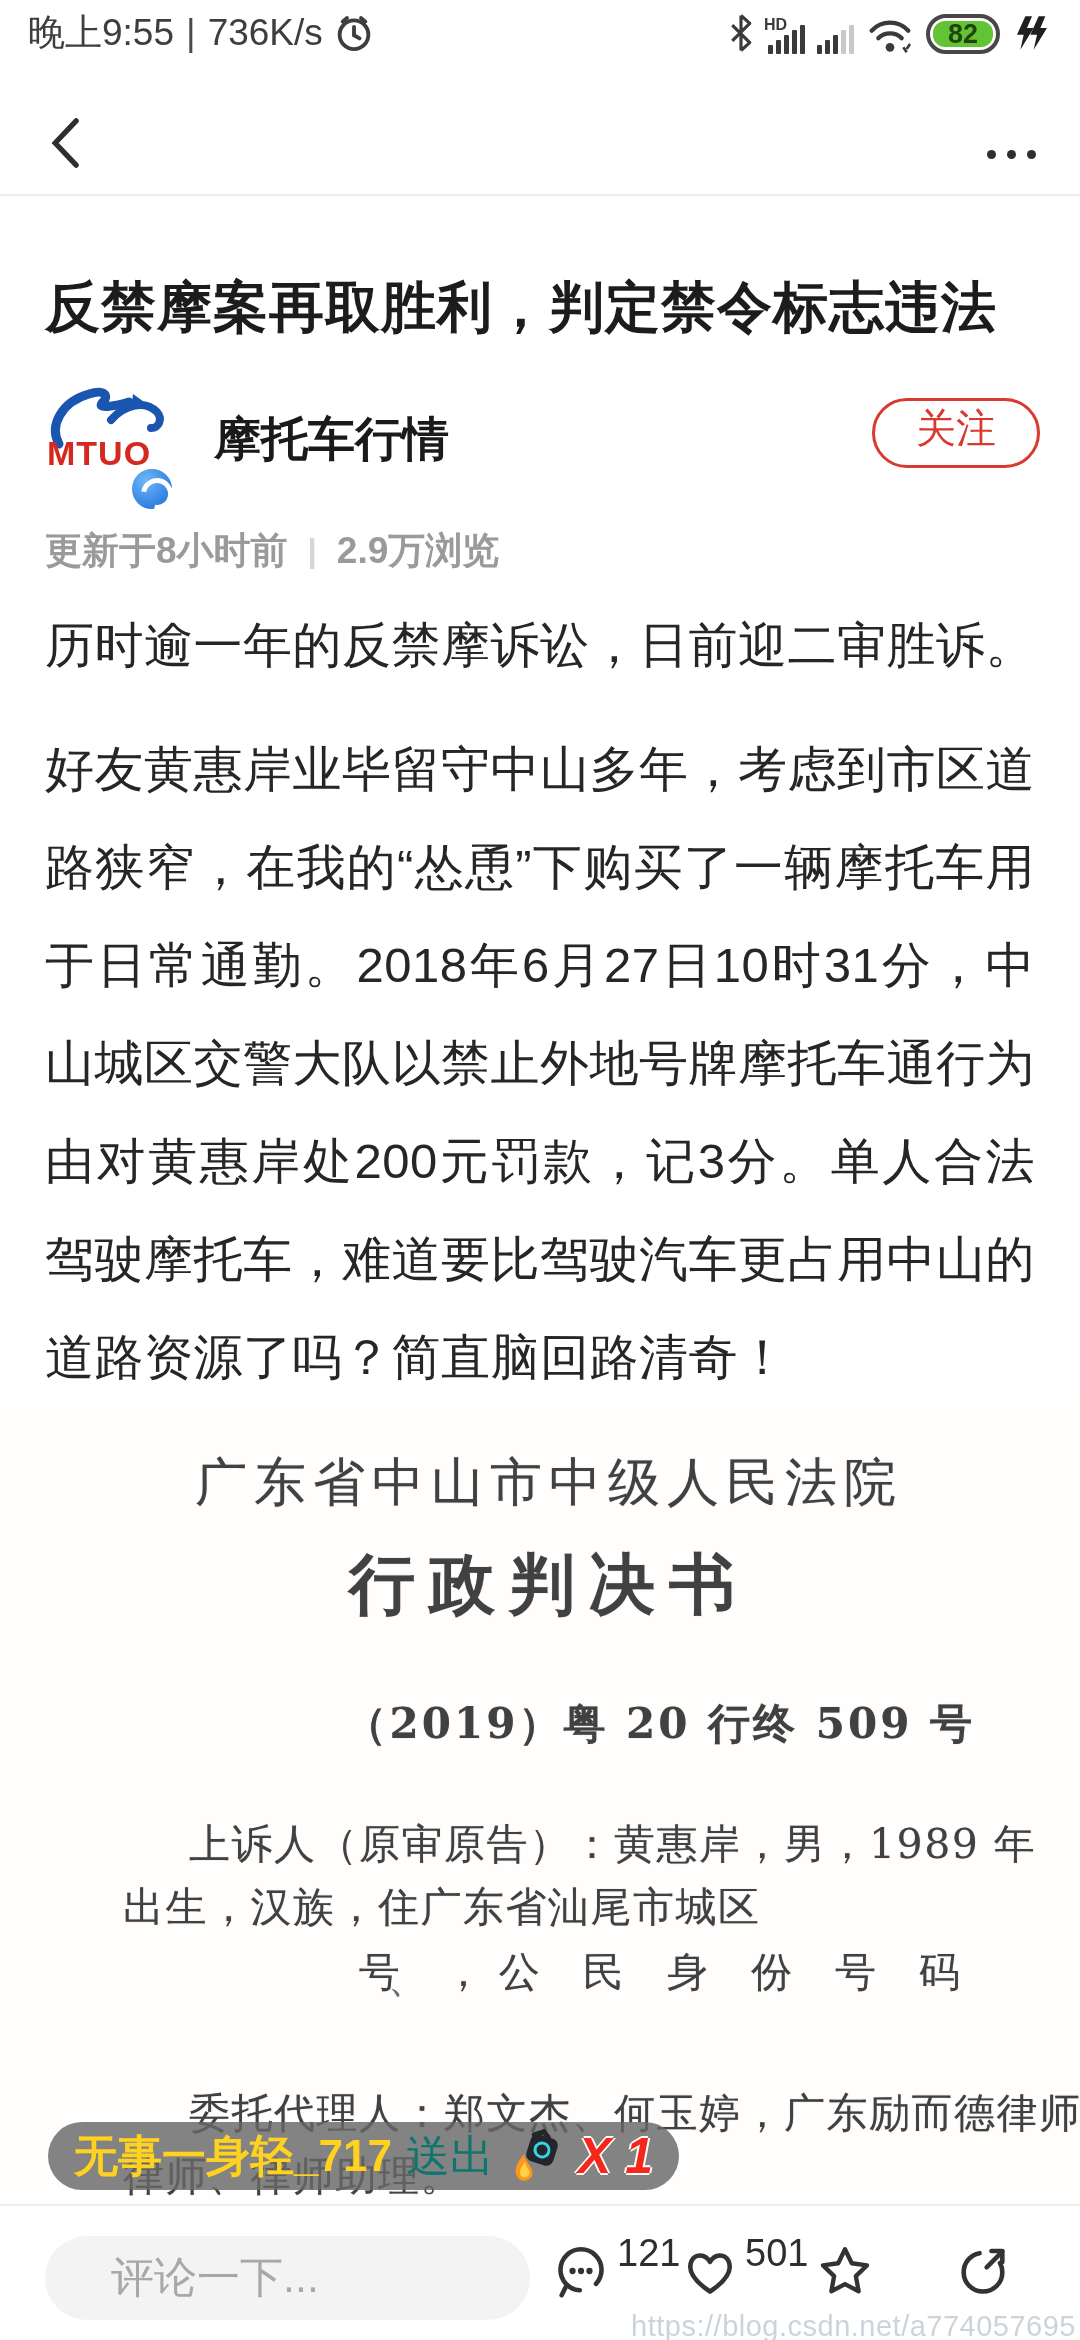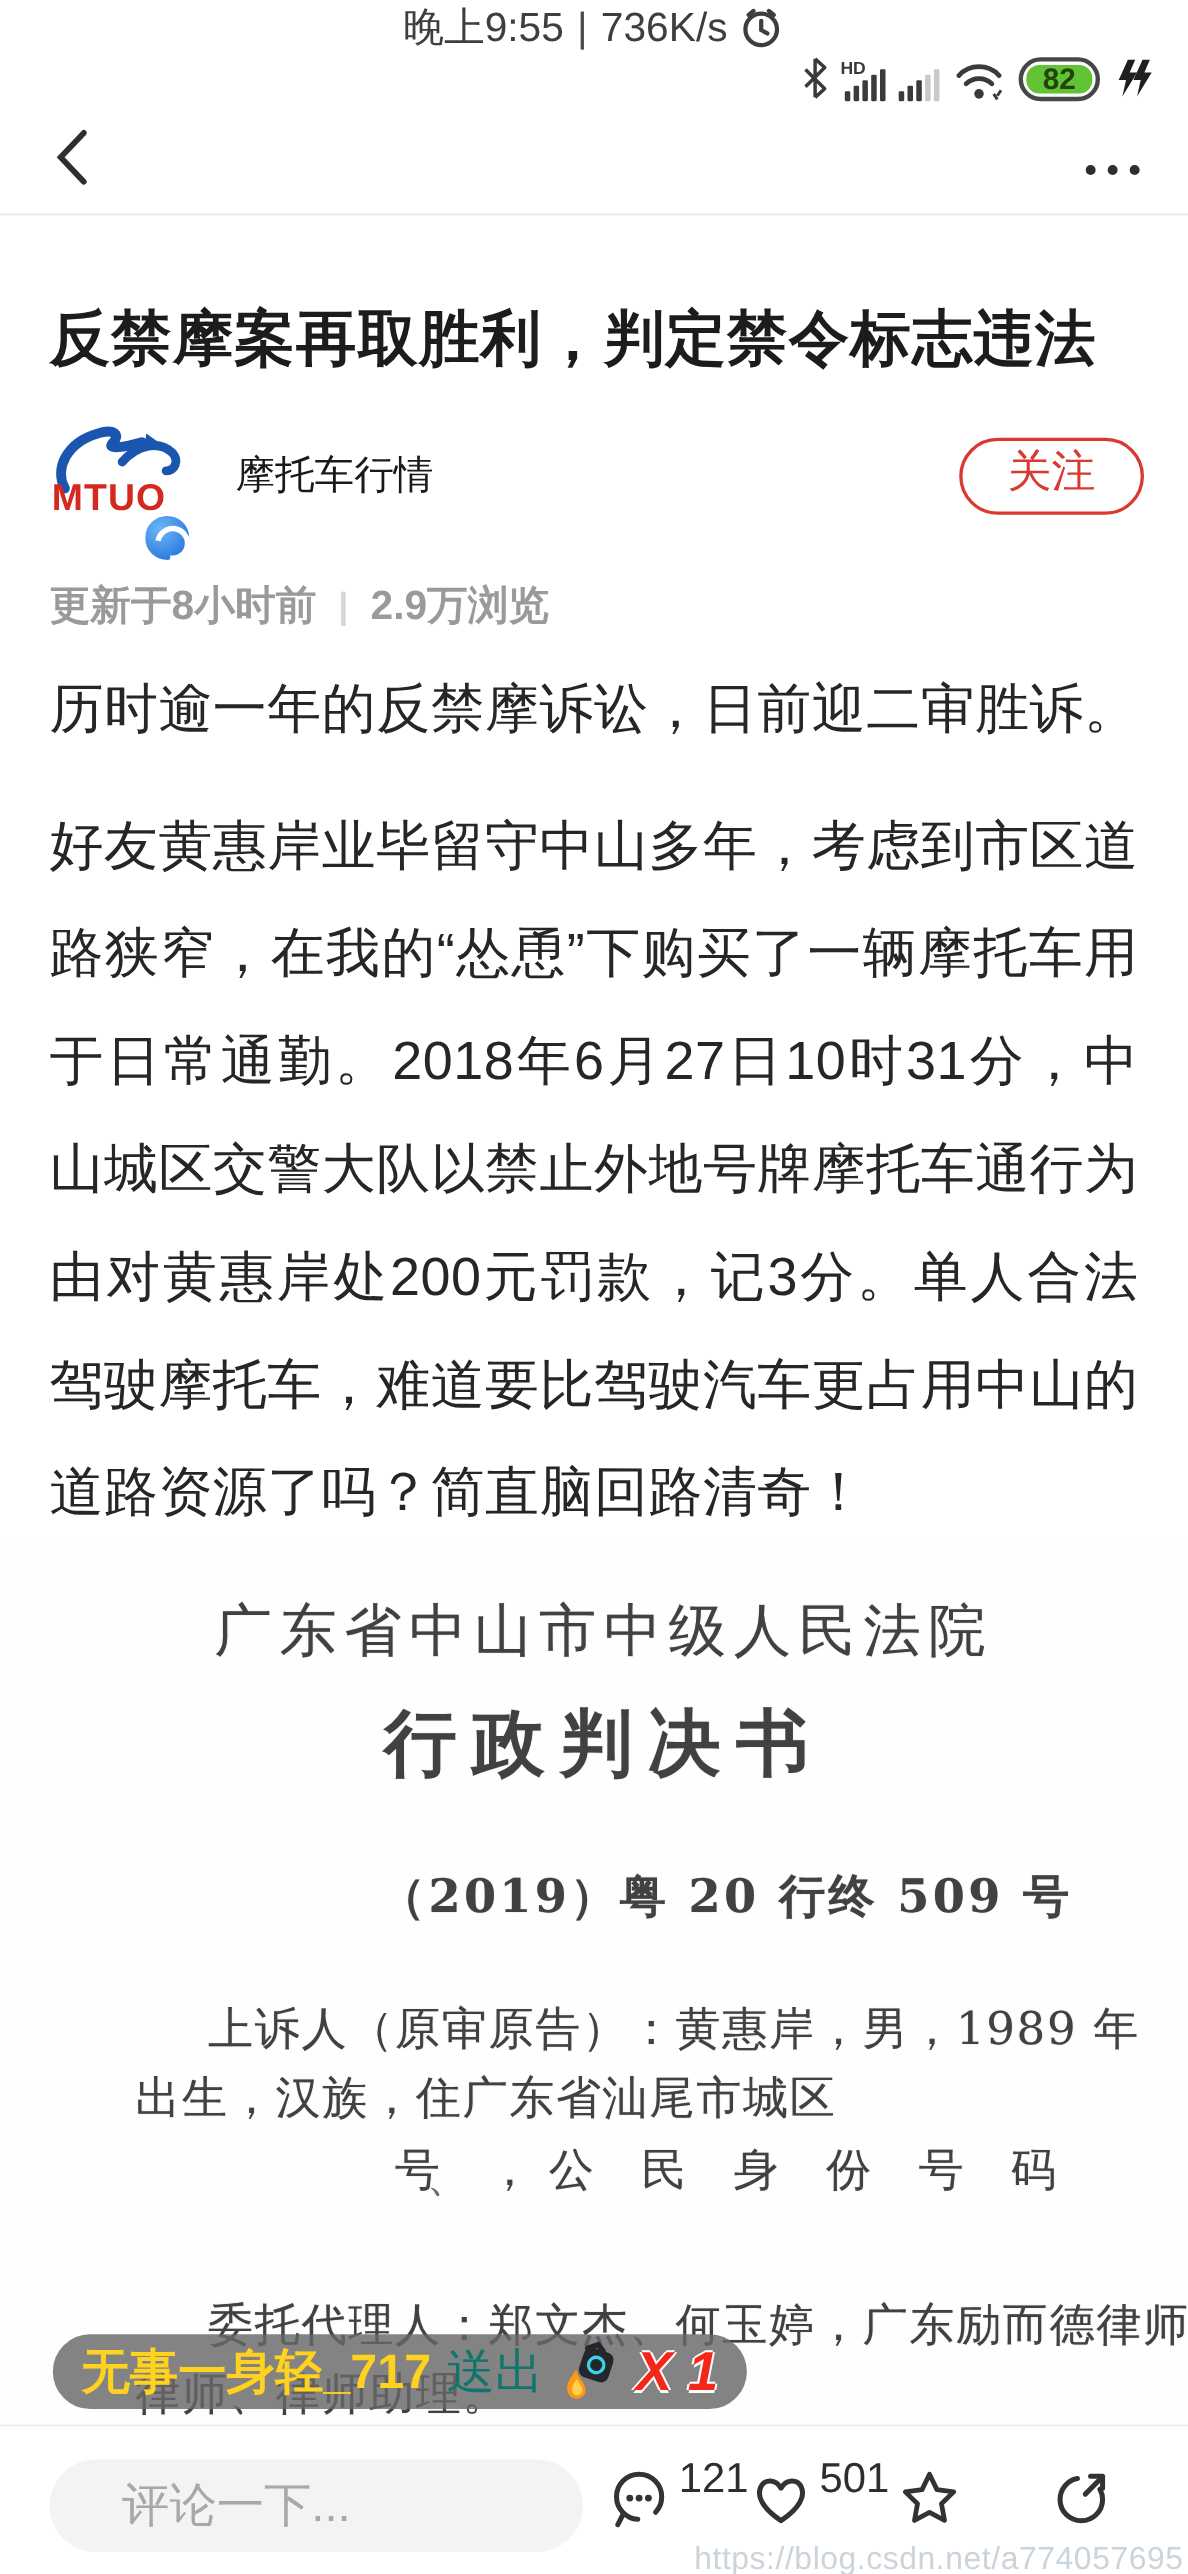--- a/index.html
+++ b/index.html
@@ -1,21 +1,21 @@
 <!DOCTYPE html>
 <html><head>
 <meta charset="utf-8">
 <style>
   html,body{margin:0;padding:0;background:#777;}
   #screen{position:relative;width:1080px;height:2340px;background:#ffffff;
     font-family:"Liberation Sans","DejaVu Sans",sans-serif;overflow:hidden;margin:0 auto;}
 
   
   .status-bar{position:absolute;top:0;left:0;right:0;height:66px;display:flex;align-items:center;
-    padding:0 28px;box-sizing:border-box;color:#3e3e3e;font-size:37px;font-weight:500;flex-direction:column;}
+    padding:0 28px;box-sizing:border-box;color:#3e3e3e;font-size:37px;font-weight:500;}
   .sb-left{display:flex;align-items:center;gap:10px;}
   .sb-sep{color:#4a4a4a;font-weight:400;padding:0 2px;}
   .sb-right{margin-left:auto;display:flex;align-items:flex-end;gap:12px;}
   .sig{display:flex;align-items:flex-end;gap:3px;height:34px;position:relative;}
   .sig i{display:block;width:5px;background:#3a3a3a;border-radius:1px;}
   .sig i.dim{background:#c9c9c9;}
   .hd-label{position:absolute;top:-4px;left:-4px;font-size:16px;font-weight:700;color:#3a3a3a;}
   .battery{display:flex;align-items:center;border:4px solid #474747;border-radius:20px;height:40px;width:74px;
     box-sizing:border-box;padding:3px;}
   .battery-fill{background:#62c334;border-radius:12px;height:100%;width:100%;display:flex;align-items:center;
@@ -30,21 +30,21 @@
   
   .title{position:absolute;left:45px;right:45px;top:236px;font-size:55px;line-height:1.25;
     font-weight:700;color:#1c1c1c;letter-spacing:1px;}
   .avatar{position:absolute;left:45px;top:382px;width:122px;height:118px;background:#fff;}
   .avatar .mtuo{position:absolute;left:2px;top:52px;font-size:34px;font-weight:800;color:#d5281e;letter-spacing:1px;
     font-family:"Liberation Sans",sans-serif;}
   .avatar .badge{position:absolute;right:-8px;bottom:-12px;width:46px;height:46px;border-radius:50%;
     background:radial-gradient(circle at 35% 30%,#6db7f7,#1667d9);border:3px solid #fff;box-sizing:border-box;}
   .avatar .badge::after{content:"";position:absolute;left:9px;top:9px;width:22px;height:22px;border-radius:50%;
     border:5px solid #fff;border-left-color:transparent;transform:rotate(-35deg);}
-  .author-name{position:absolute;left:214px;top:408px;font-size:36px;font-weight:400;color:#1a1a1a;}
+  .author-name{position:absolute;left:214px;top:408px;font-size:47px;font-weight:700;color:#1a1a1a;}
   .follow-btn{position:absolute;right:40px;top:398px;width:168px;height:70px;border:3px solid #d93a30;
     border-radius:36px;box-sizing:border-box;display:flex;align-items:flex-start;justify-content:center;
     color:#d93a30;font-size:40px;background:#fff;}
   .meta{position:absolute;left:45px;top:526px;font-size:37px;color:#9a9a9a;display:flex;gap:20px;align-items:center;font-weight:bold;}
   .meta .m-sep{color:#d6d6d6;font-size:33px;}
 
   
   .body-text{position:absolute;left:45px;right:45px;top:596px;color:#262626;}
   .body-text p{margin:0 0 26px 0;font-size:49px;line-height:98px;text-align:justify;letter-spacing:0.5px;}
 

